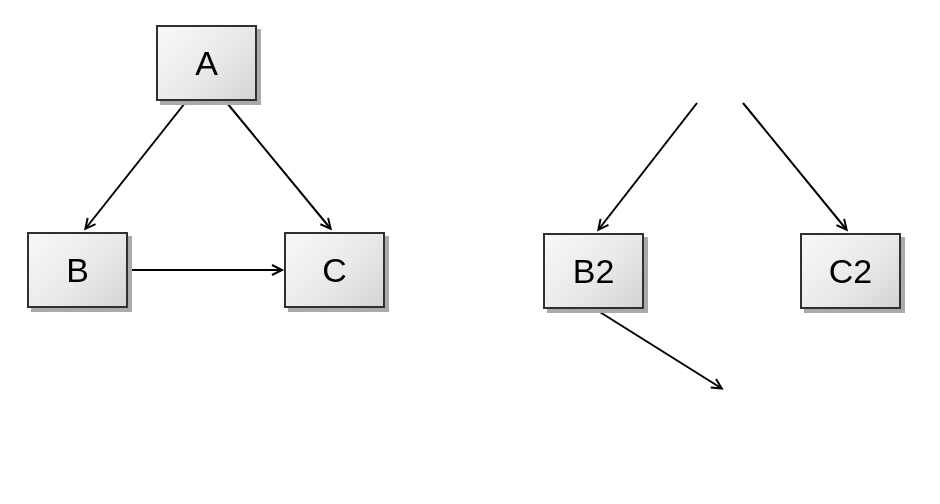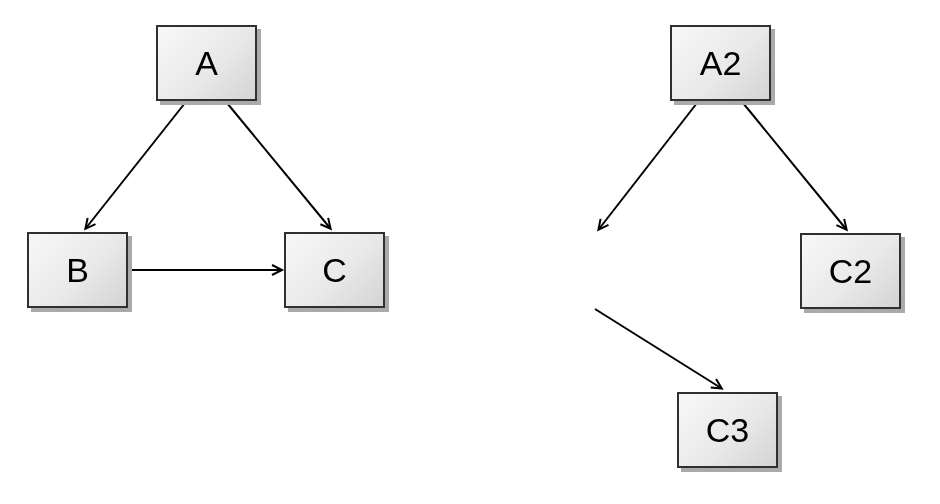--- a/index.html
+++ b/index.html
@@ -70,23 +70,20 @@
   <div class="node node-a">
     <span>A</span>
   </div>
   <div class="node node-b">
     <span>B</span>
   </div>
   <div class="node node-c">
     <span>C</span>
   </div>
 
-  <div class="node node-a2">
-    <span>A2</span>
+  <div class="node node-b2">
+    <span>B2</span>
   </div>
   <div class="node node-c2">
     <span>C2</span>
-  </div>
-  <div class="node node-c3">
-    <span>C3</span>
   </div>
 
 </div>
 
 </body></html>

